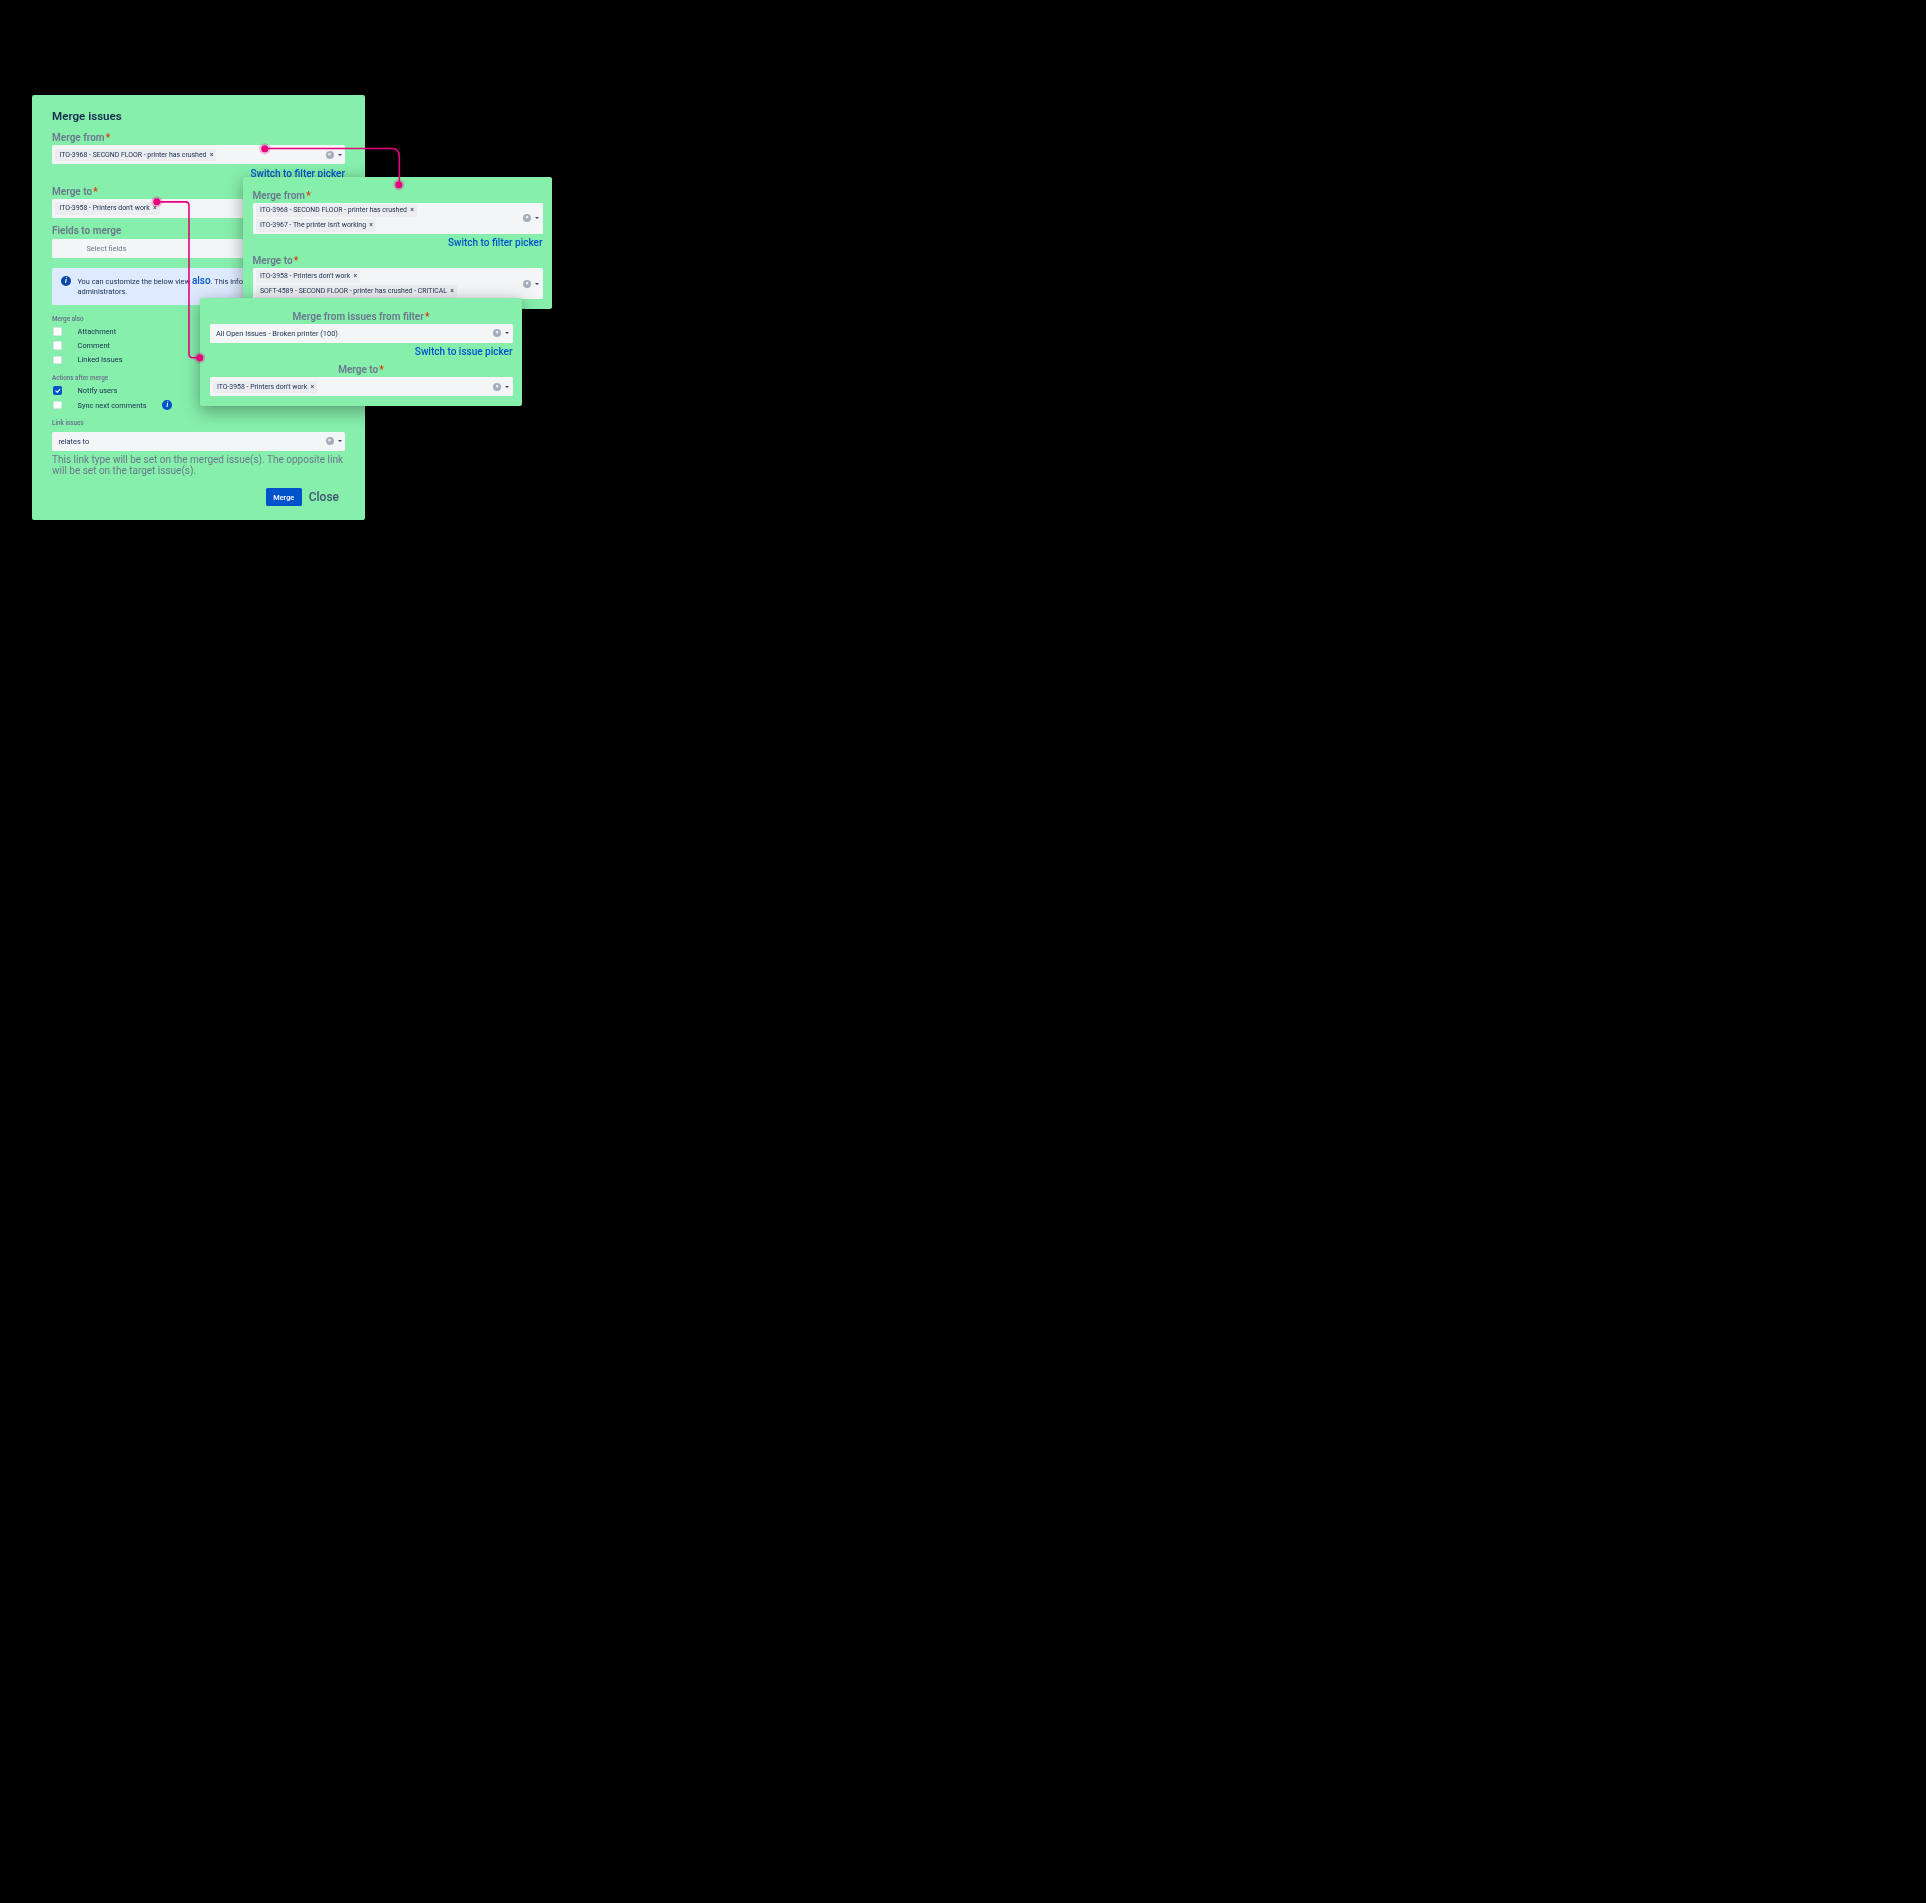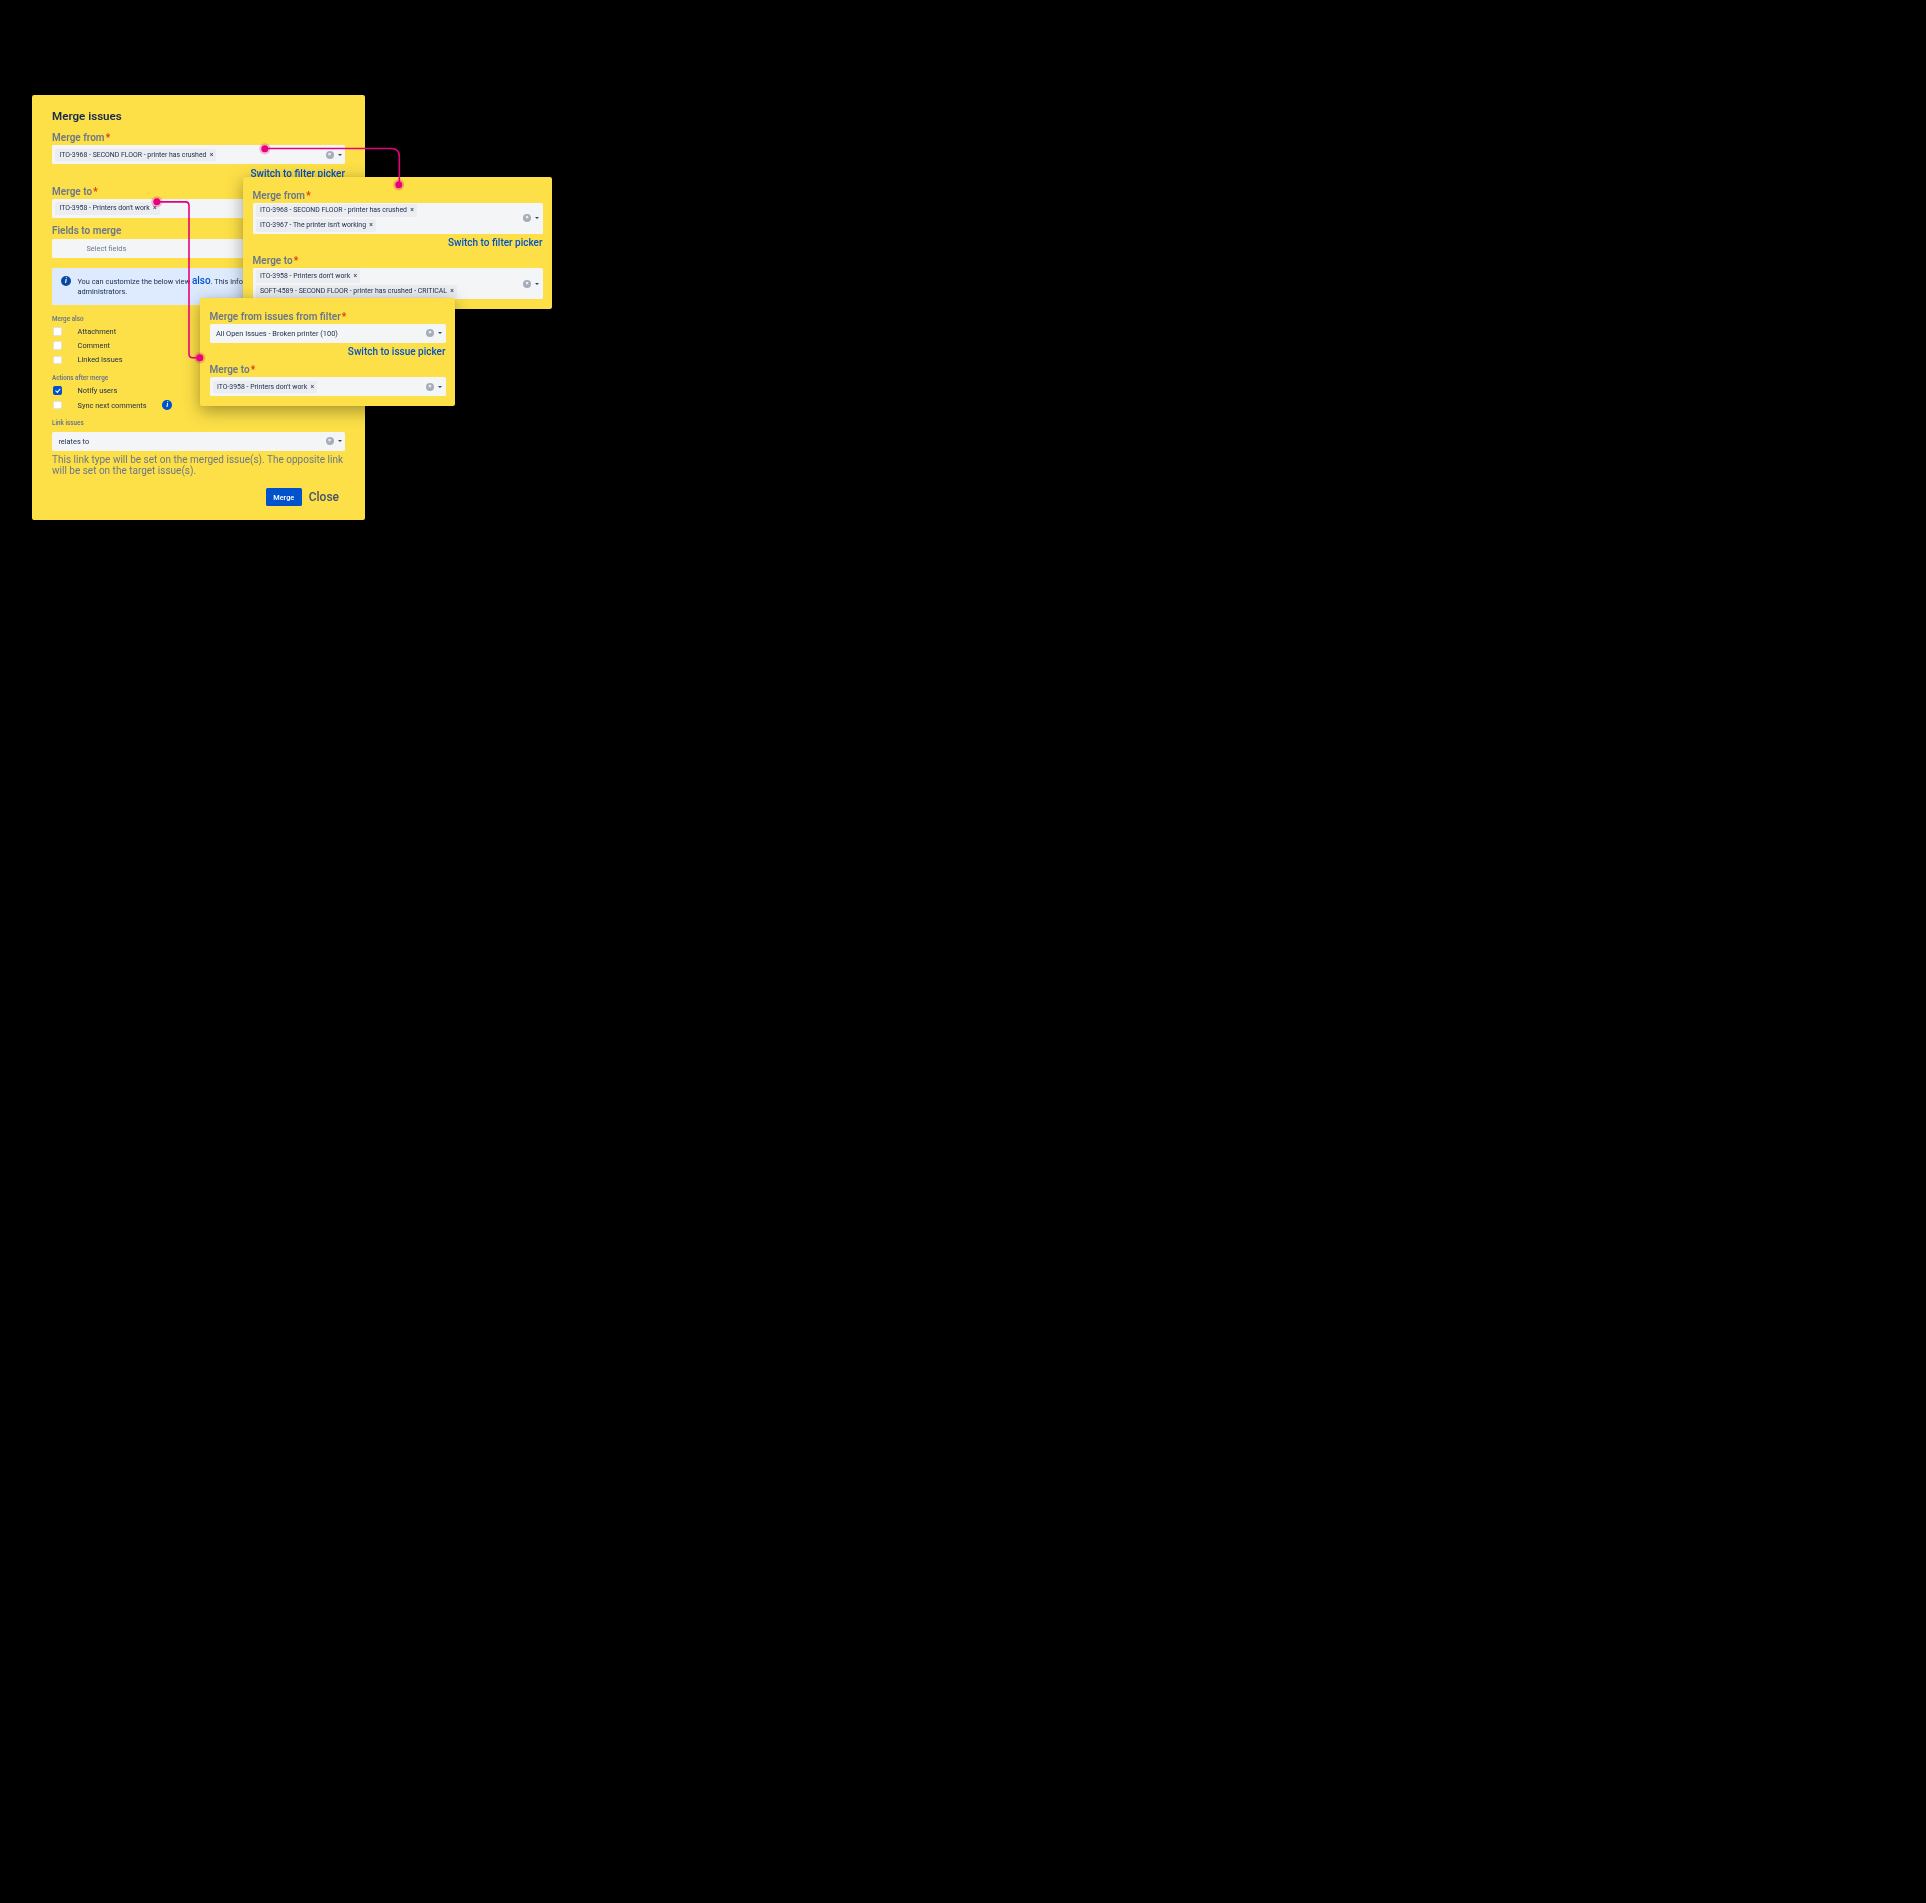--- a/index.html
+++ b/index.html
@@ -1,27 +1,27 @@
 <!DOCTYPE html>
 <html style="font-size:8.5px"><head>
 <meta charset="utf-8">
 <style>
   * { box-sizing: border-box; font-family: -apple-system, BlinkMacSystemFont, "Segoe UI", Roboto, Helvetica, Arial, sans-serif; }
   body { margin: 0; background: #000; width: 582px; height: 576px; position: relative; overflow: hidden; }
 
   .panel {
     position: absolute;
-    background: #fde047;
+    background: #86efac;
     border-radius: 2.1px;
     box-shadow: 0 4.2px 17px rgba(0,0,0,0.35), 0 0 0 0.5px rgba(0,0,0,0.03);
   }
 
   .panel-main { left: 32px; top: 95px; width: 333px; padding: 13.8px 20px 13.8px 20px; }
   .panel-top  { left: 243px; top: 177px; width: 309px; padding: 5.3px 9.5px 9.5px 9.5px; }
-  .panel-mid  { left: 200px; top: 298px; width: 255px; padding: 5.3px 9.5px 9.5px 9.5px; }
+  .panel-mid  { left: 200px; top: 298px; width: 322px; padding: 5.3px 9.5px 9.5px 9.5px; text-align: center; }
 
   h1.title { color: #172B4D; font-size: 11.6px; font-weight: 600; margin: 0 0 9.5px 0; }
 
   .label-row { color: #6B778C; font-size: 10px; font-weight: 600; margin: 7.4px 0 2.1px 0; }
   .req { color: #DE350B; margin-left: 1.1px; }
 
   .picker {
     background: #F4F5F7;
     border-radius: 1.6px;
     min-height: 19px;

